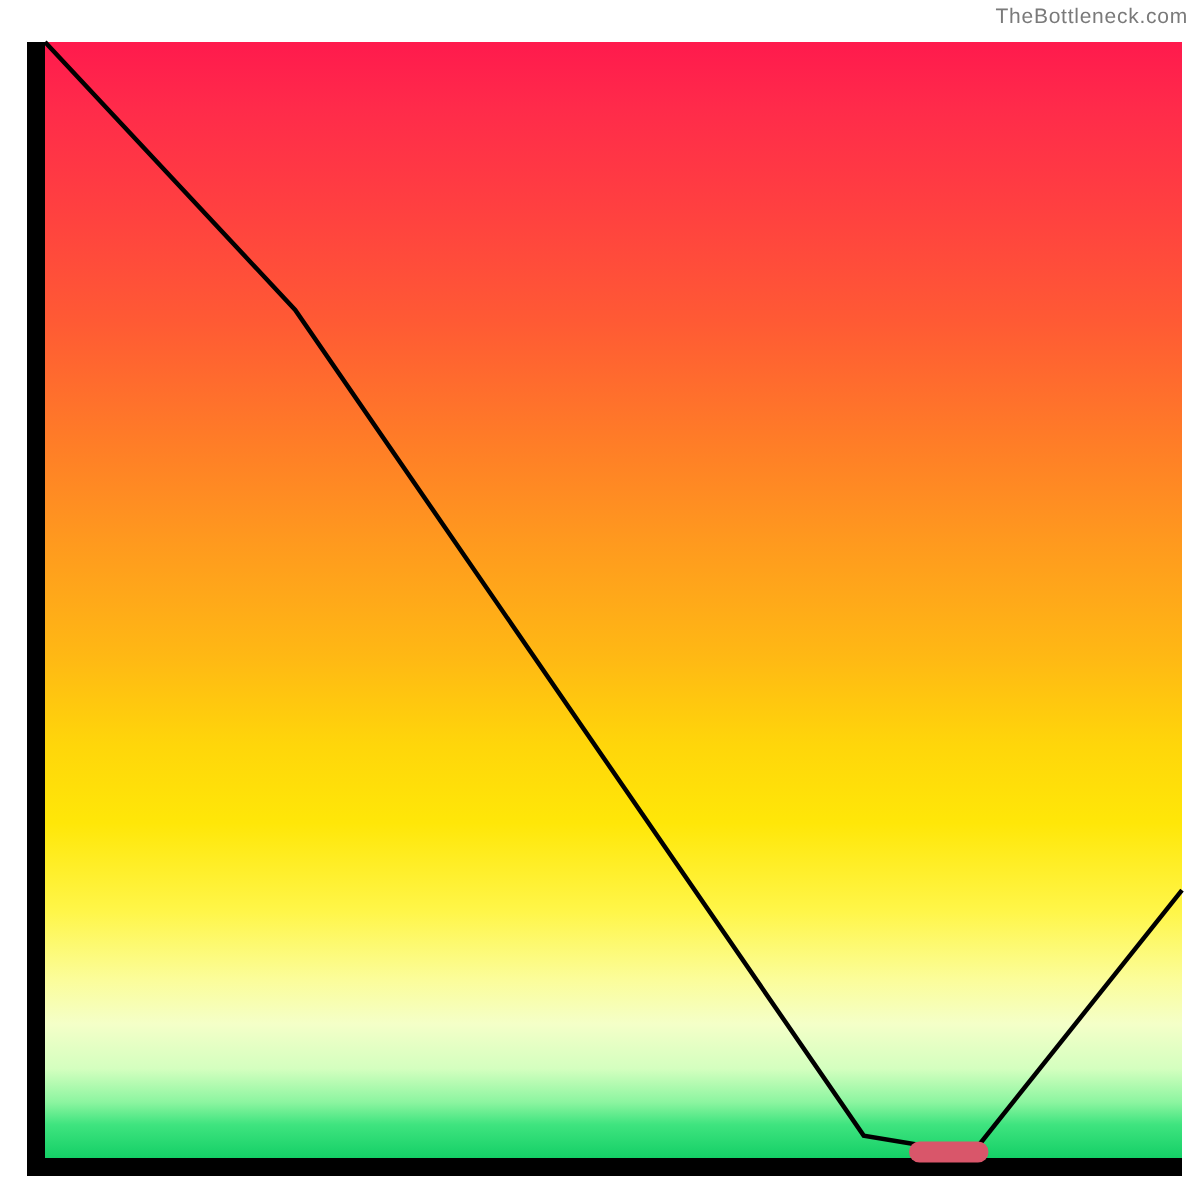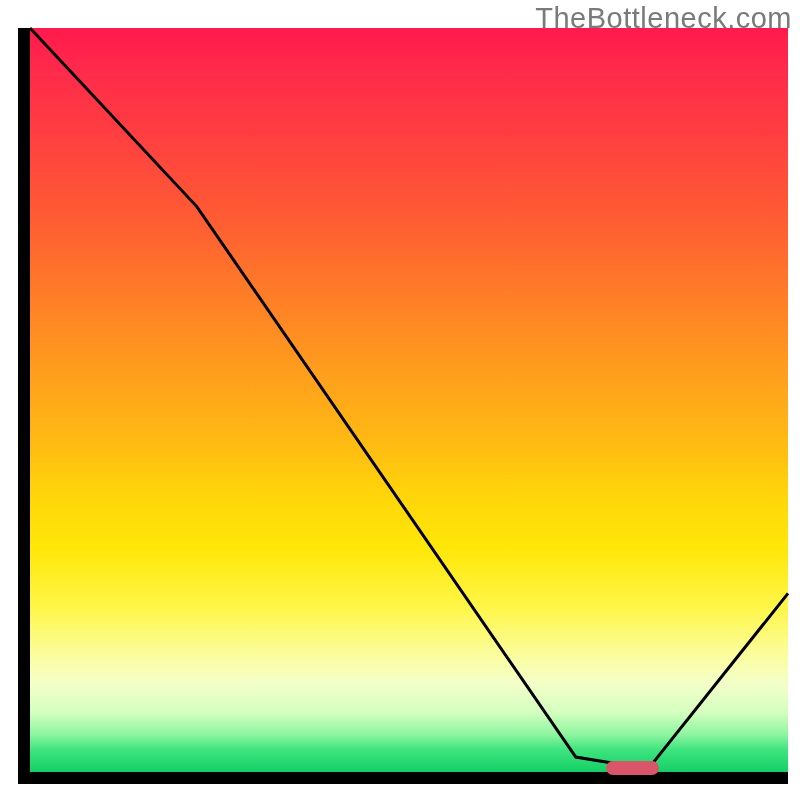--- a/index.html
+++ b/index.html
@@ -2,21 +2,21 @@
 <html><head>
 <meta charset="utf-8">
 <style>
   * { margin: 0; padding: 0; box-sizing: border-box; }
   html, body { width: 800px; height: 800px; overflow: hidden; background: #fff; }
   .wrap { position: relative; width: 800px; height: 800px; }
   .attribution {
     position: absolute;
     top: 2px; right: 8px;
     font-family: Arial, Helvetica, sans-serif;
-    font-size: 29px;
+    font-size: 14px;
     color: #7a7a7a;
     letter-spacing: 0.5px;
   }
   .plot {
     position: absolute;
     left: 18px; top: 28px;
     width: 770px; height: 756px;
     border-left: 12px solid #000;
     border-bottom: 12px solid #000;
   }

